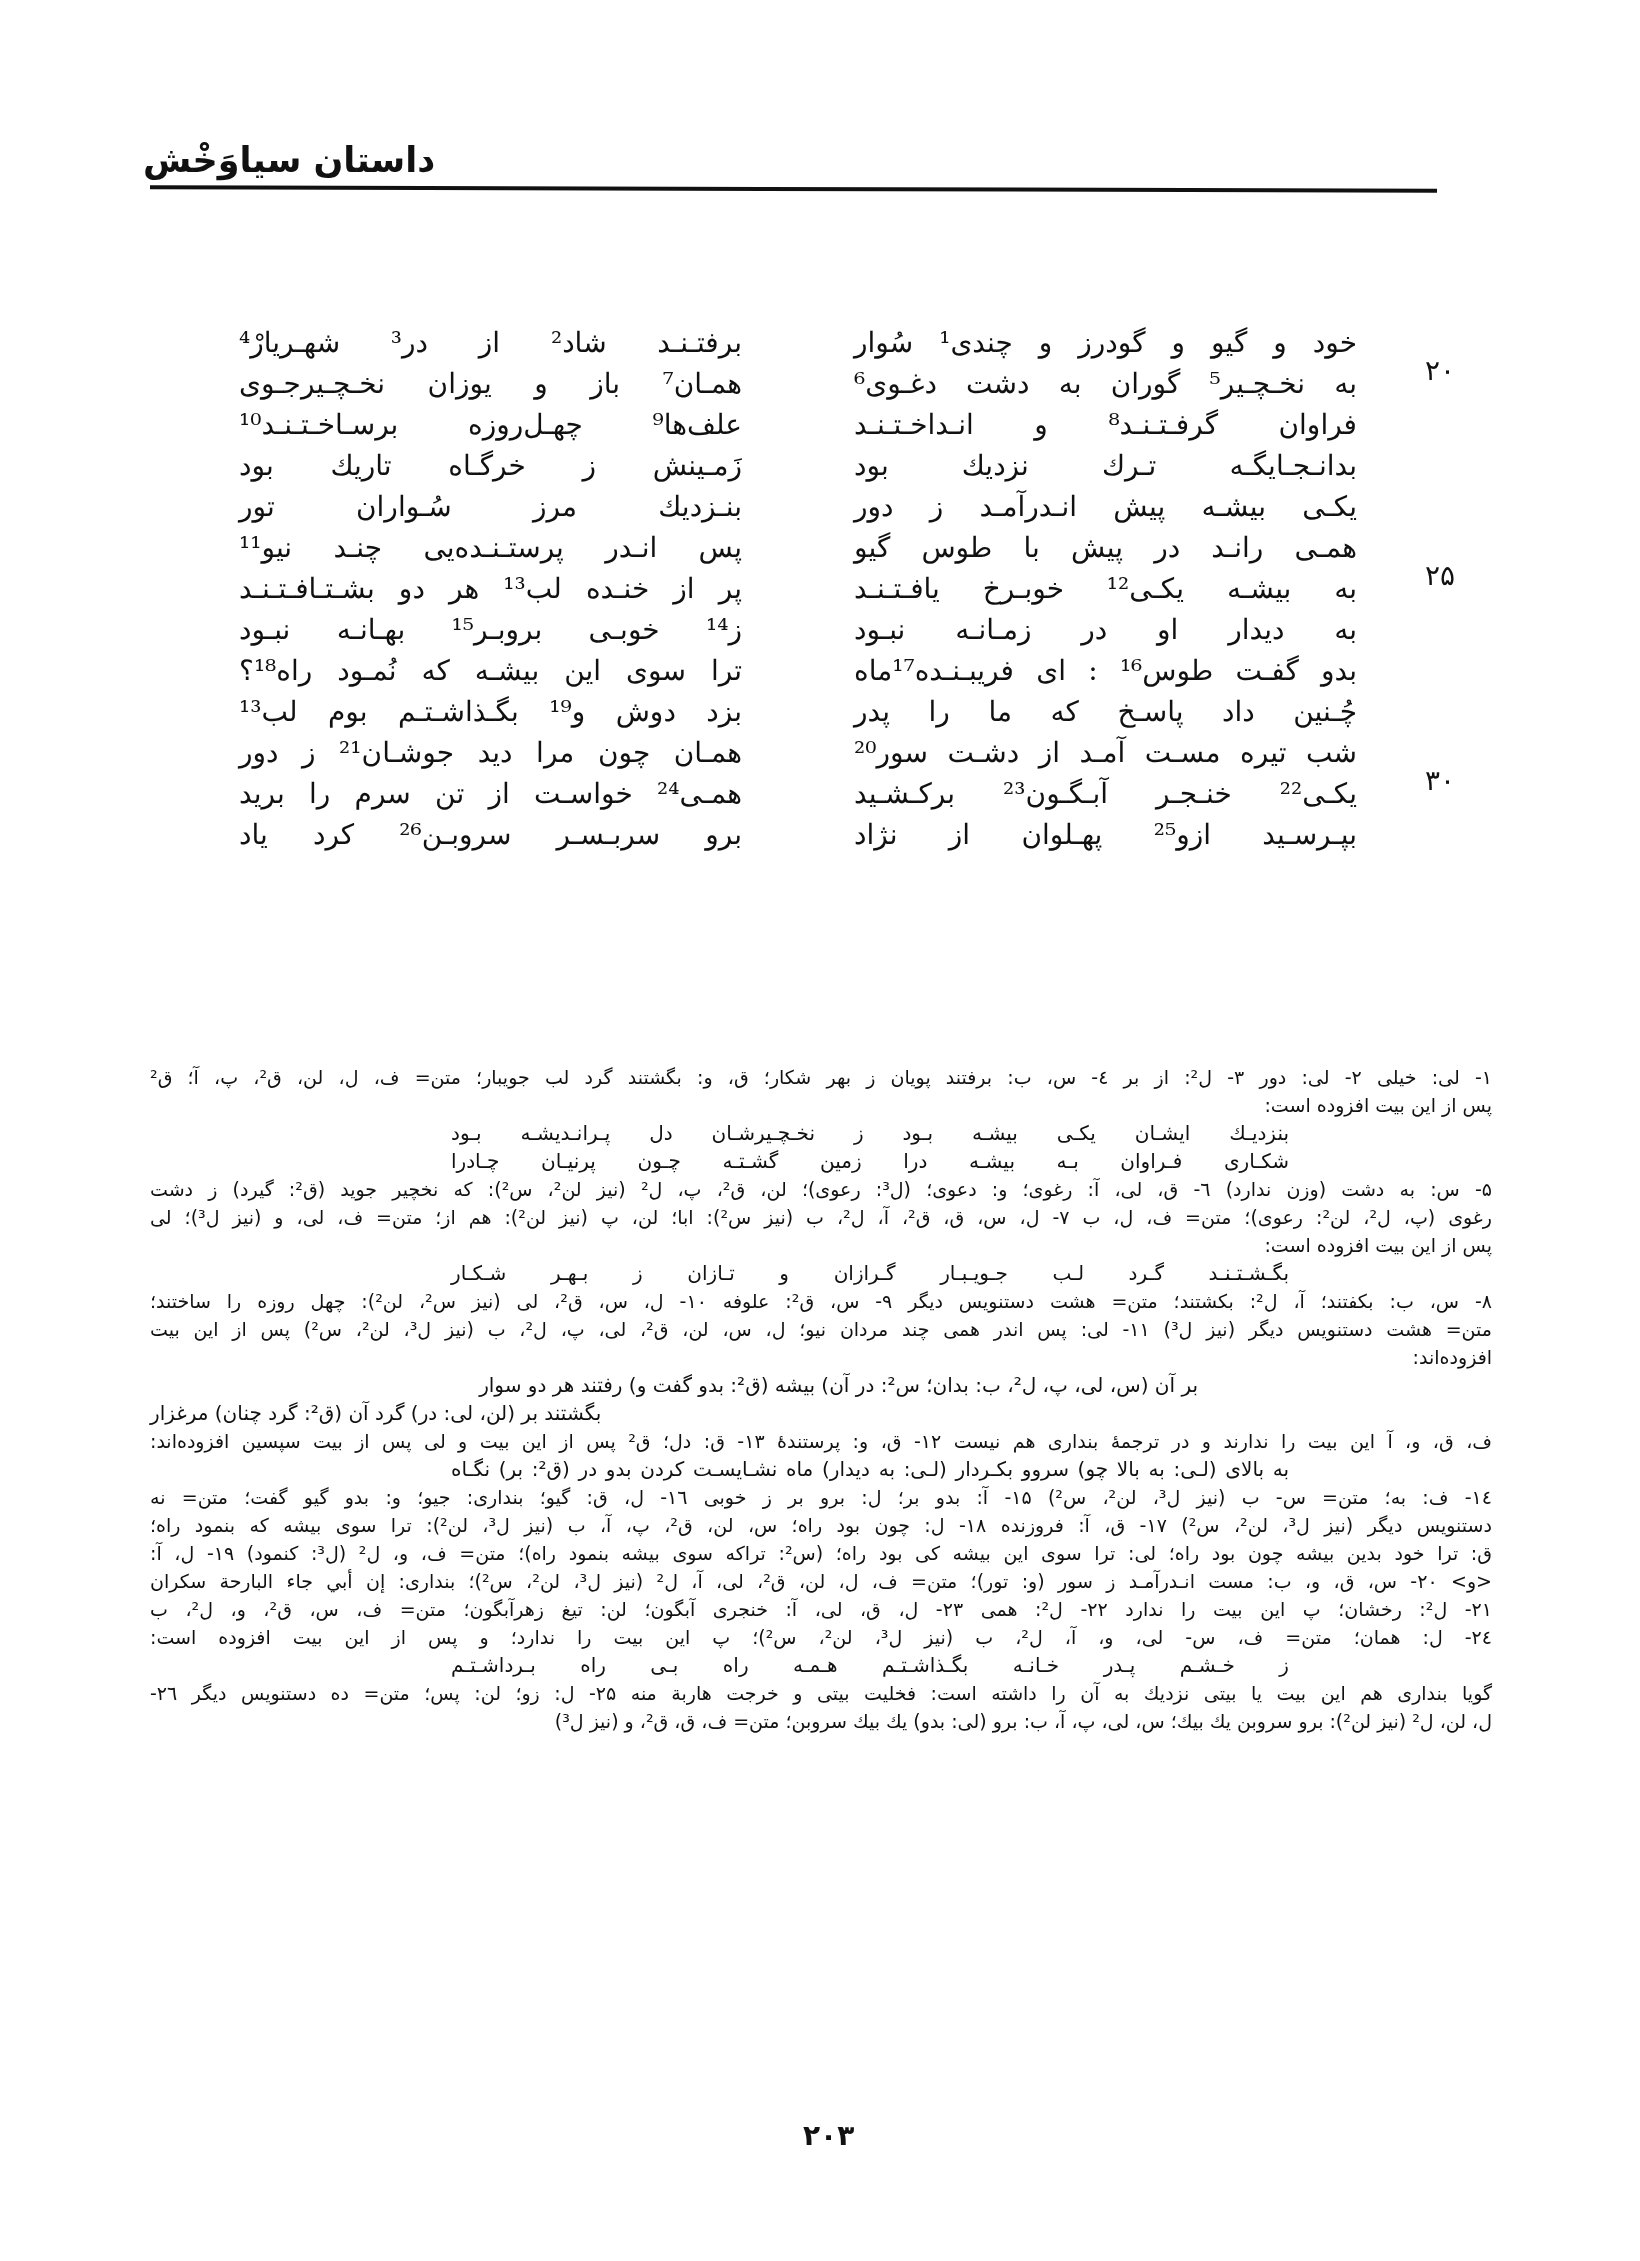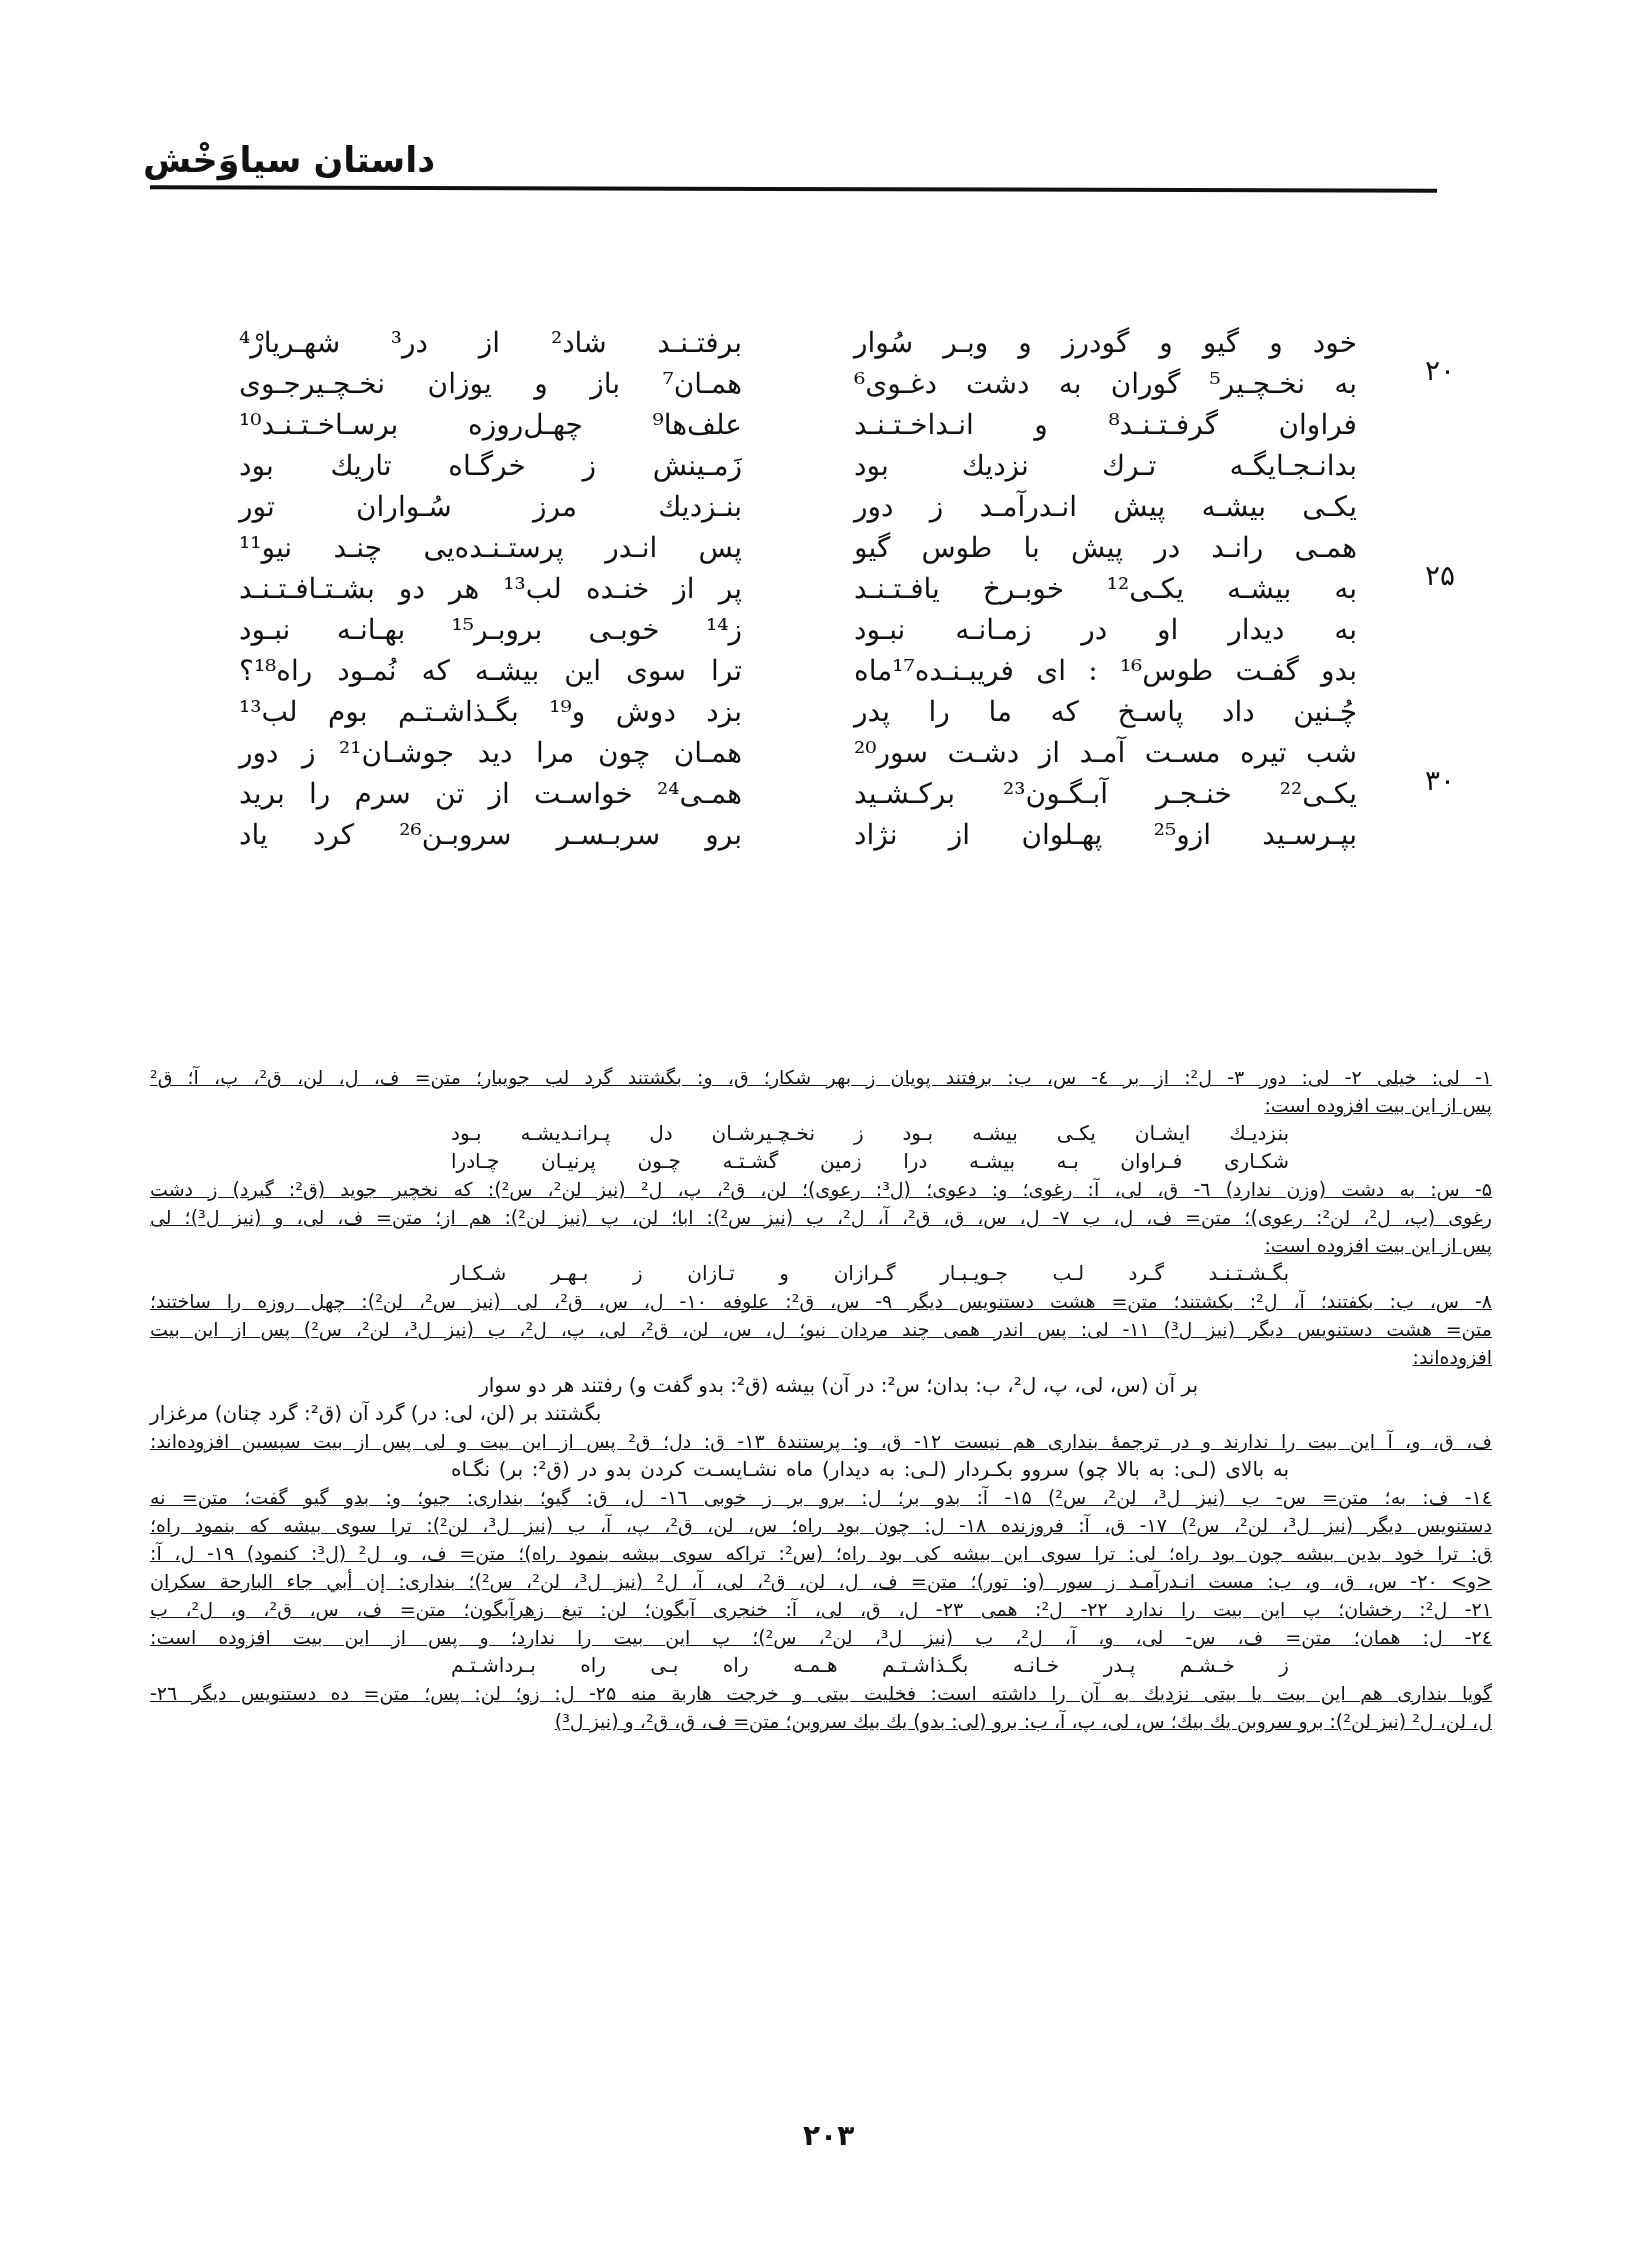--- a/index.html
+++ b/index.html
@@ -10,39 +10,39 @@
   .header-rule { position:absolute; left:150px; top:187px; width:1287px; height:4.2px; background:#111;
          transform:rotate(0.15deg); }
   .verses { position:absolute; left:238px; top:322px; width:1189px; direction:rtl; }
   .verse-row { position:relative; height:41px; font-size:28px; line-height:41px; }
   .verse-num { position:absolute; right:-28px; width:49px; font-size:28px;margin-top:28px; }
   .hemi { position:absolute; top:0; width:503px; text-align:justify; text-align-last:justify; white-space:nowrap; }
   .hemi.right { right:70px; }
   .hemi.left { right:685px; }
   .notes { position:absolute; left:150px; top:1063px; width:1342px; direction:rtl;
            font-family:"DejaVu Sans", sans-serif; font-size:19px; line-height:28px; }
-  .note-line { white-space:nowrap; text-align:justify; text-align-last:justify;text-decoration:underline; }
+  .note-line { white-space:nowrap; text-align:justify; text-align-last:justify; }
   .note-line.short { text-align-last:right; }
   .note-verse { white-space:nowrap; font-size:20px; padding:0 294px 0 0; }
   .note-verse.spread { text-align:justify; text-align-last:justify; padding:0 203px 0 301px; }
   .note-verse.center-a { padding-right:294px; text-align:right; }
   .note-verse.center-b { padding-right:294px; text-align:left; }
   .page-num { position:absolute; left:776px; top:2119px; font-size:28px; font-weight:bold;
               font-family:"DejaVu Sans", sans-serif; direction:rtl;margin-left:27px; }
 </style>
 </head>
 <body>
 
 <div class="header-title">داستان سیاوَخْش</div>
 <div class="header-rule"></div>
 
 <div class="verses">
   <div class="verse-row">
       <span class="verse-num">۲۰</span>
-      <span class="hemi right">خود و گیو و گودرز و وبـر سُوار</span>
+      <span class="hemi right">خود و گیو و گودرز و چندی¹ سُوار</span>
       <span class="hemi left">برفتـنـد شاد² از در³ شهـریارْ⁴</span>
     </div>
   <div class="verse-row">
       <span class="verse-num"></span>
       <span class="hemi right">به نخـچـیر⁵ گوران به دشت دغـوی⁶</span>
       <span class="hemi left">همـان⁷ باز و یوزان نخـچـیرجـوی</span>
     </div>
   <div class="verse-row">
       <span class="verse-num"></span>
       <span class="hemi right">فراوان گرفـتـنـد⁸ و انـداخـتـنـد</span>

